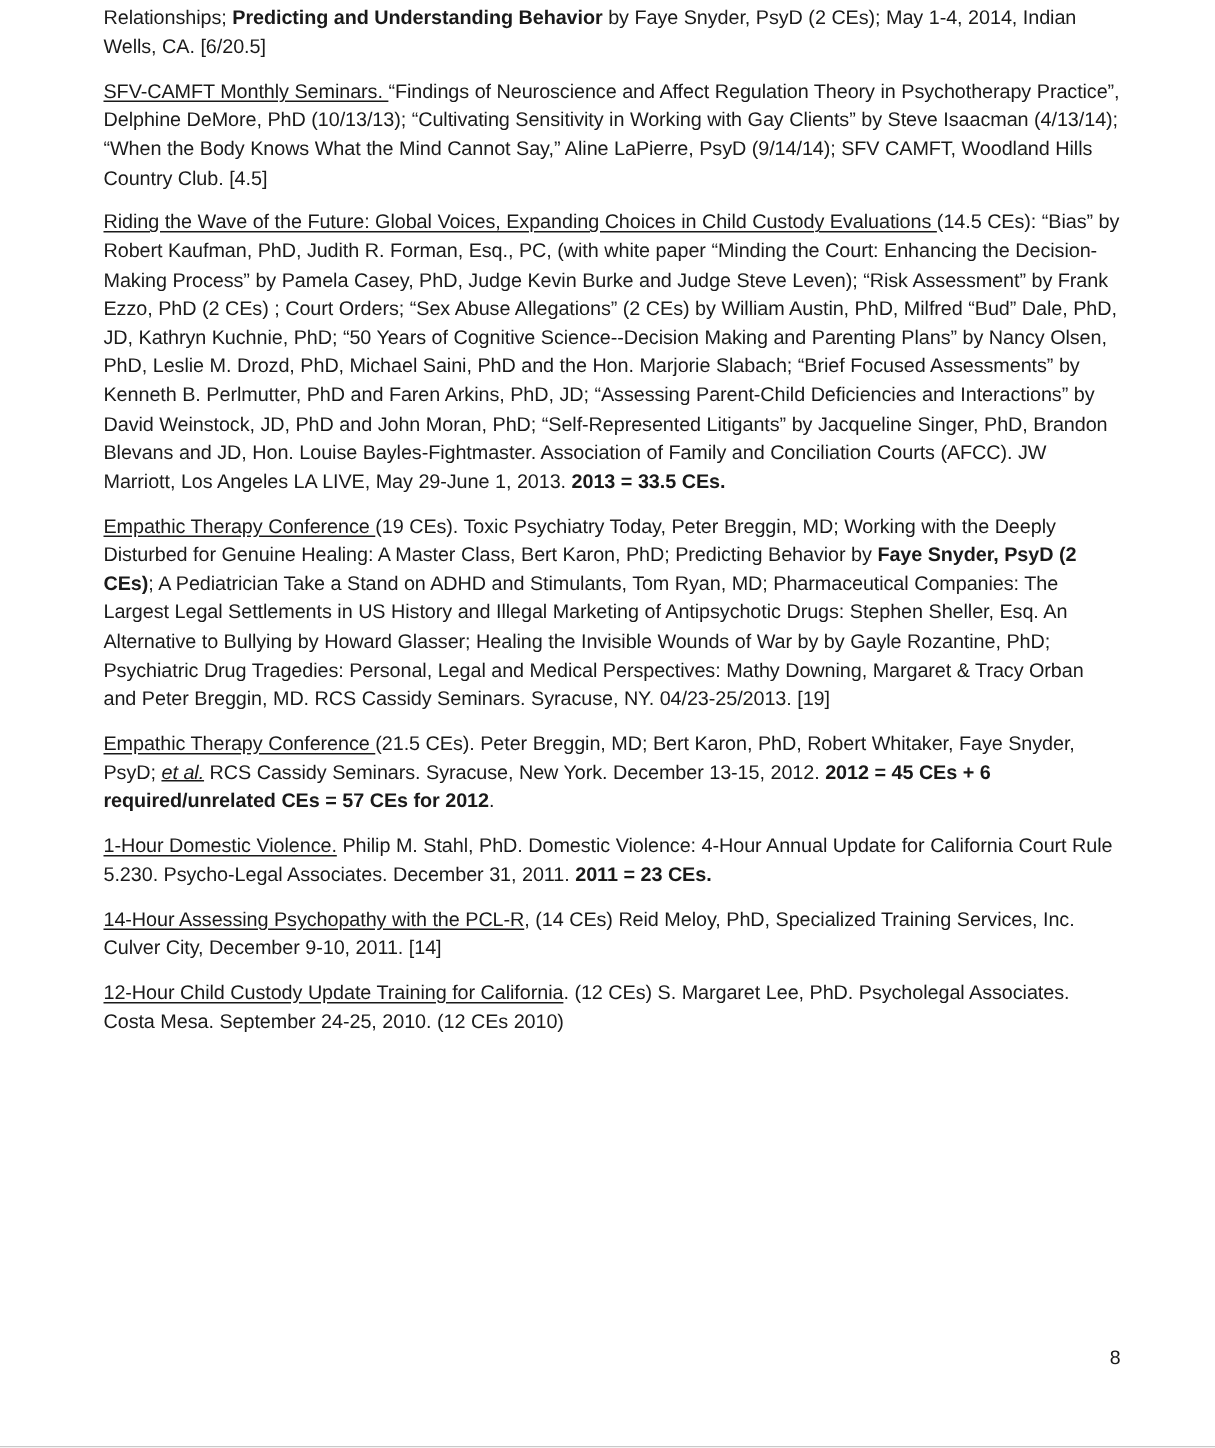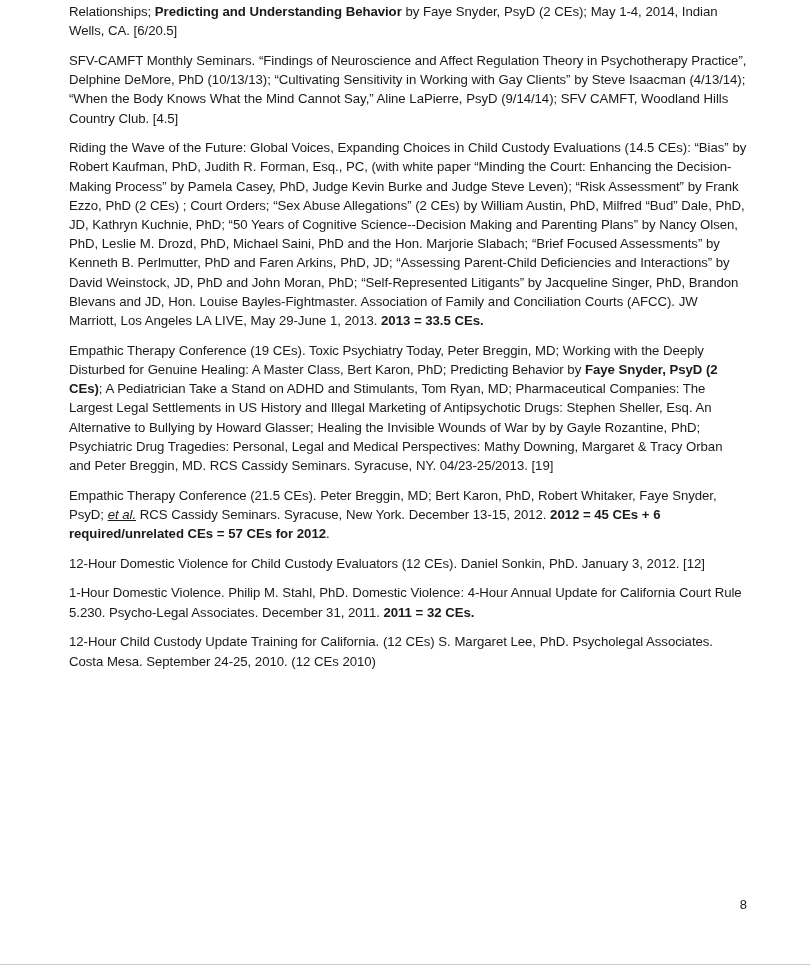--- a/index.html
+++ b/index.html
@@ -35,21 +35,21 @@
     font-size: 13.2px;
     line-height: 19.2px;
     text-align: left;
     letter-spacing: -0.05px;
     word-spacing: 0.1px;
     color: #1a1a1a;
   }
   p.para:last-of-type {
     margin-bottom: 0;
   }
-  .u  { text-underline-offset: 1.5px; }
+  .u  { text-decoration: underline; text-underline-offset: 1.5px; }
   .b  { font-weight: bold; }
   .i  { font-style: italic; text-decoration: underline; }
   #page-number {
     position: absolute;
     left: 0;
     top: 897px;
     width: 747px;
     text-align: right;
     font-size: 13px;
     line-height: 16px;
@@ -60,20 +60,20 @@
 <body>
 
 <div id="page">
 
   <div id="doc-body">
       <p class="para"><span>Relationships; </span><span class="b">Predicting and Understanding Behavior</span><span> by Faye Snyder, PsyD (2 CEs); May 1-4, 2014, Indian Wells, CA. [6/20.5]</span></p>
       <p class="para"><span class="u">SFV-CAMFT Monthly Seminars. </span><span>“Findings of Neuroscience and Affect Regulation Theory in Psychotherapy Practice”, Delphine DeMore, PhD (10/13/13); “Cultivating Sensitivity in Working with Gay Clients” by Steve Isaacman (4/13/14); “When the Body Knows What the Mind Cannot Say,” Aline LaPierre, PsyD (9/14/14); SFV CAMFT, Woodland Hills Country Club. [4.5]</span></p>
       <p class="para"><span class="u">Riding the Wave of the Future: Global Voices, Expanding Choices in Child Custody Evaluations </span><span>(14.5 CEs): “Bias” by Robert Kaufman, PhD, Judith R. Forman, Esq., PC, (with white paper “Minding the Court: Enhancing the Decision-Making Process” by Pamela Casey, PhD, Judge Kevin Burke and Judge Steve Leven); “Risk Assessment” by Frank Ezzo, PhD (2 CEs) ; Court Orders; “Sex Abuse Allegations” (2 CEs) by William Austin, PhD, Milfred “Bud” Dale, PhD, JD, Kathryn Kuchnie, PhD; “50 Years of Cognitive Science--Decision Making and Parenting Plans” by Nancy Olsen, PhD, Leslie M. Drozd, PhD, Michael Saini, PhD and the Hon. Marjorie Slabach; “Brief Focused Assessments” by Kenneth B. Perlmutter, PhD and Faren Arkins, PhD, JD; “Assessing Parent-Child Deficiencies and Interactions” by David Weinstock, JD, PhD and John Moran, PhD; “Self-Represented Litigants” by Jacqueline Singer, PhD, Brandon Blevans and JD, Hon. Louise Bayles-Fightmaster. Association of Family and Conciliation Courts (AFCC). JW Marriott, Los Angeles LA LIVE, May 29-June 1, 2013. </span><span class="b">2013 = 33.5 CEs.</span></p>
       <p class="para"><span class="u">Empathic Therapy Conference </span><span>(19 CEs). Toxic Psychiatry Today, Peter Breggin, MD; Working with the Deeply Disturbed for Genuine Healing: A Master Class, Bert Karon, PhD; Predicting Behavior by </span><span class="b">Faye Snyder, PsyD (2 CEs)</span><span>; A Pediatrician Take a Stand on ADHD and Stimulants, Tom Ryan, MD; Pharmaceutical Companies: The Largest Legal Settlements in US History and Illegal Marketing of Antipsychotic Drugs: Stephen Sheller, Esq. An Alternative to Bullying by Howard Glasser; Healing the Invisible Wounds of War by by Gayle Rozantine, PhD; Psychiatric Drug Tragedies: Personal, Legal and Medical Perspectives: Mathy Downing, Margaret &amp; Tracy Orban and Peter Breggin, MD. RCS Cassidy Seminars. Syracuse, NY. 04/23-25/2013. [19]</span></p>
       <p class="para"><span class="u">Empathic Therapy Conference </span><span>(21.5 CEs). Peter Breggin, MD; Bert Karon, PhD, Robert Whitaker, Faye Snyder, PsyD; </span><span class="i">et al.</span><span> RCS Cassidy Seminars. Syracuse, New York. December 13-15, 2012. </span><span class="b">2012 = 45 CEs + 6 required/unrelated CEs = 57 CEs for 2012</span><span>.</span></p>
-      <p class="para"><span class="u">12-Hour Domestic Violence for Child Custody Evaluators</span><span> (12 CEs). Daniel Sonkin, PhD. January 3, 2012. [12]</span></p>
-      <p class="para"><span class="u">1-Hour Domestic Violence.</span><span> Philip M. Stahl, PhD. Domestic Violence: 4-Hour Annual Update for California Court Rule 5.230. Psycho-Legal Associates. December 31, 2011. </span><span class="b">2011 = 32 CEs.</span></p>
+      <p class="para"><span class="u">1-Hour Domestic Violence.</span><span> Philip M. Stahl, PhD. Domestic Violence: 4-Hour Annual Update for California Court Rule 5.230. Psycho-Legal Associates. December 31, 2011. </span><span class="b">2011 = 23 CEs.</span></p>
+      <p class="para"><span class="u">14-Hour Assessing Psychopathy with the PCL-R</span><span>, (14 CEs) Reid Meloy, PhD, Specialized Training Services, Inc. Culver City, December 9-10, 2011. [14]</span></p>
       <p class="para"><span class="u">12-Hour Child Custody Update Training for California</span><span>. (12 CEs) S. Margaret Lee, PhD. Psycholegal Associates. Costa Mesa. September 24-25, 2010. (12 CEs 2010)</span></p>
     </div>
 
   <div id="page-number">8</div>
 
 </div>
 
 </body></html>

